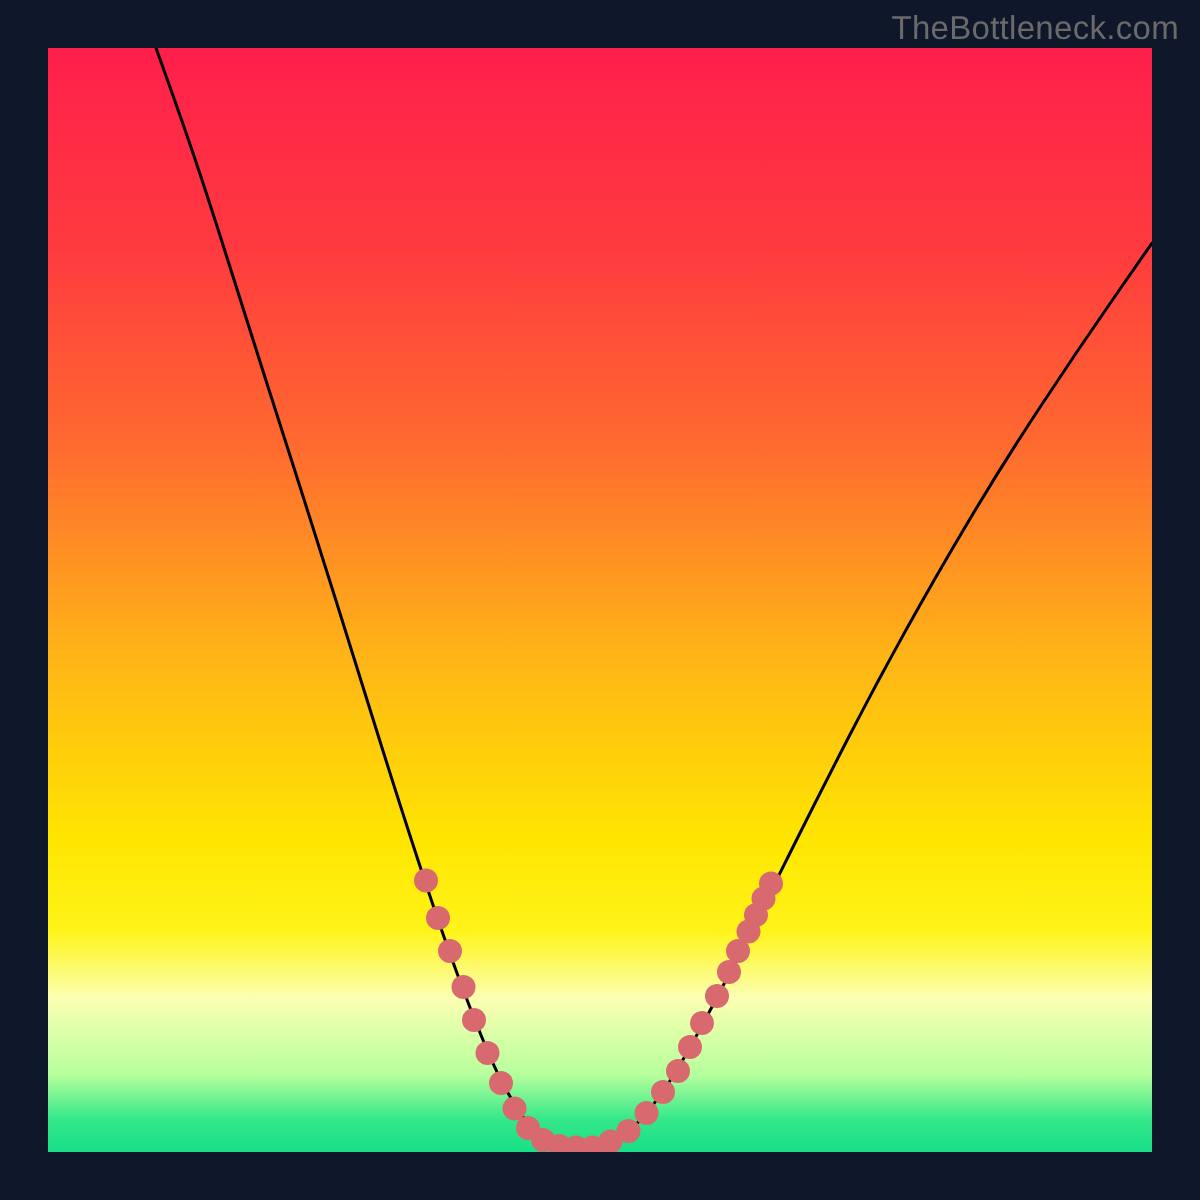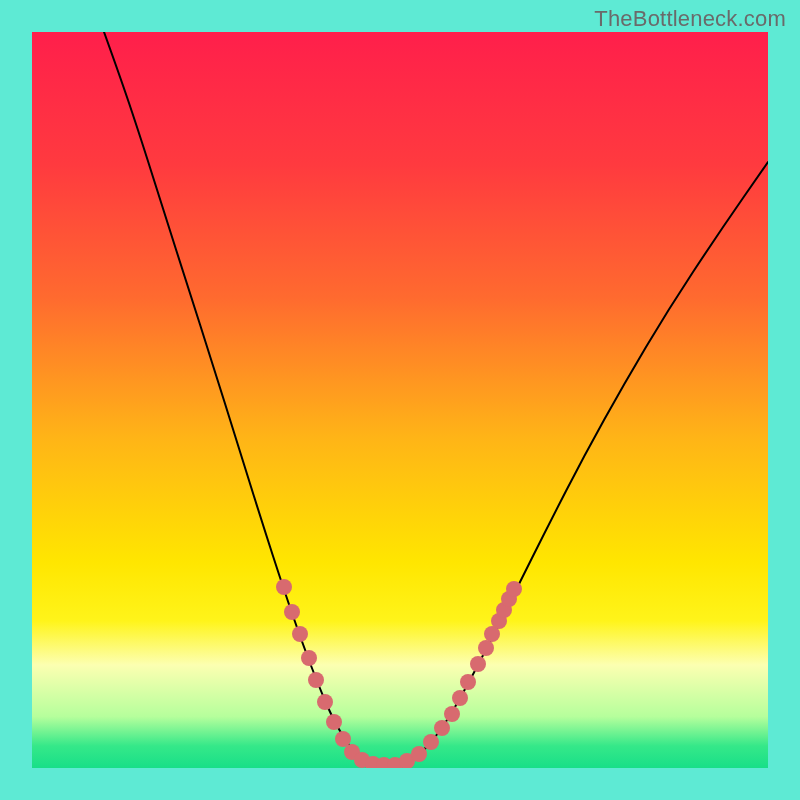--- a/index.html
+++ b/index.html
@@ -10,21 +10,21 @@
     background: #000;
     font-family: Arial, Helvetica, sans-serif;
     overflow: hidden;
   }
   .frame {
     position: absolute;
     top: 0;
     left: 0;
     width: 800px;
     height: 800px;
-    background: #5eead4;
+    background: #0f172a;
   }
   .plot-area {
     position: absolute;
     left: 32px;
     top: 32px;
     width: 736px;
     height: 736px;
     overflow: hidden;
   }
   .watermark {

